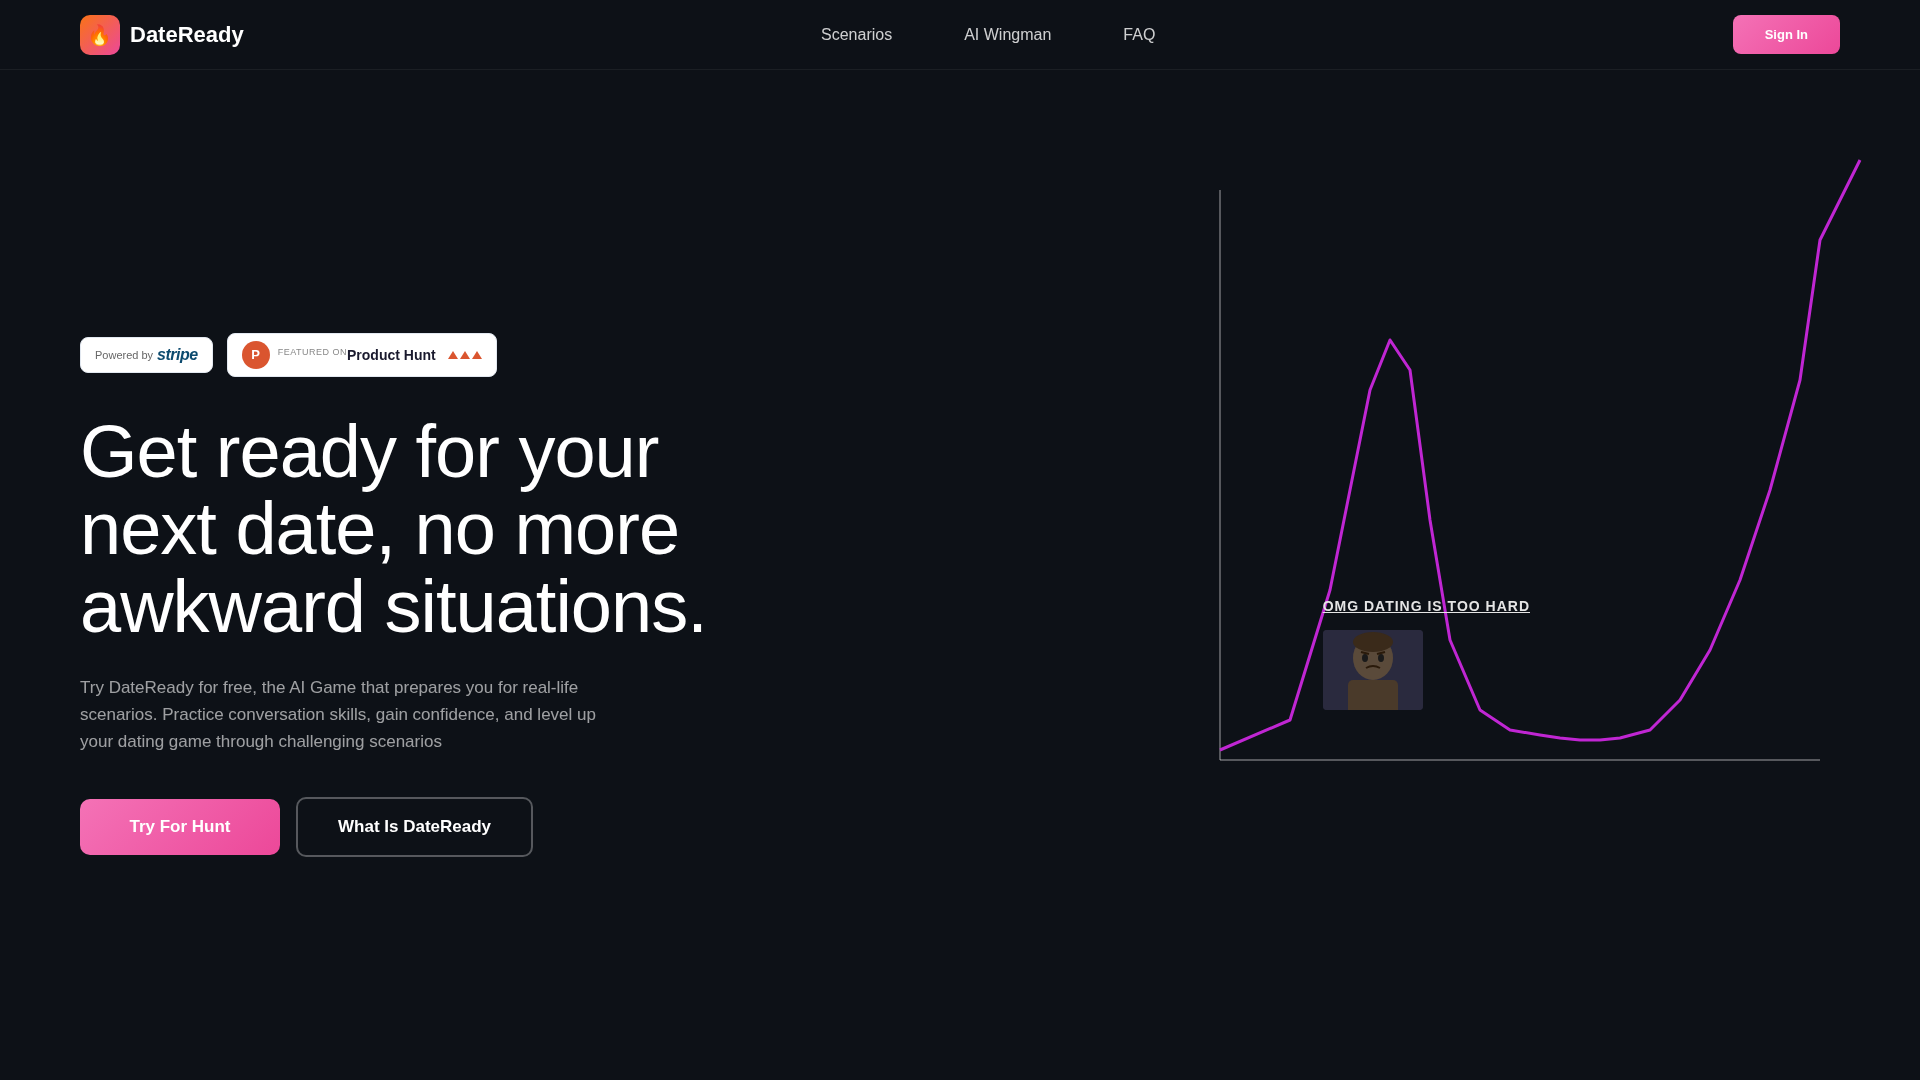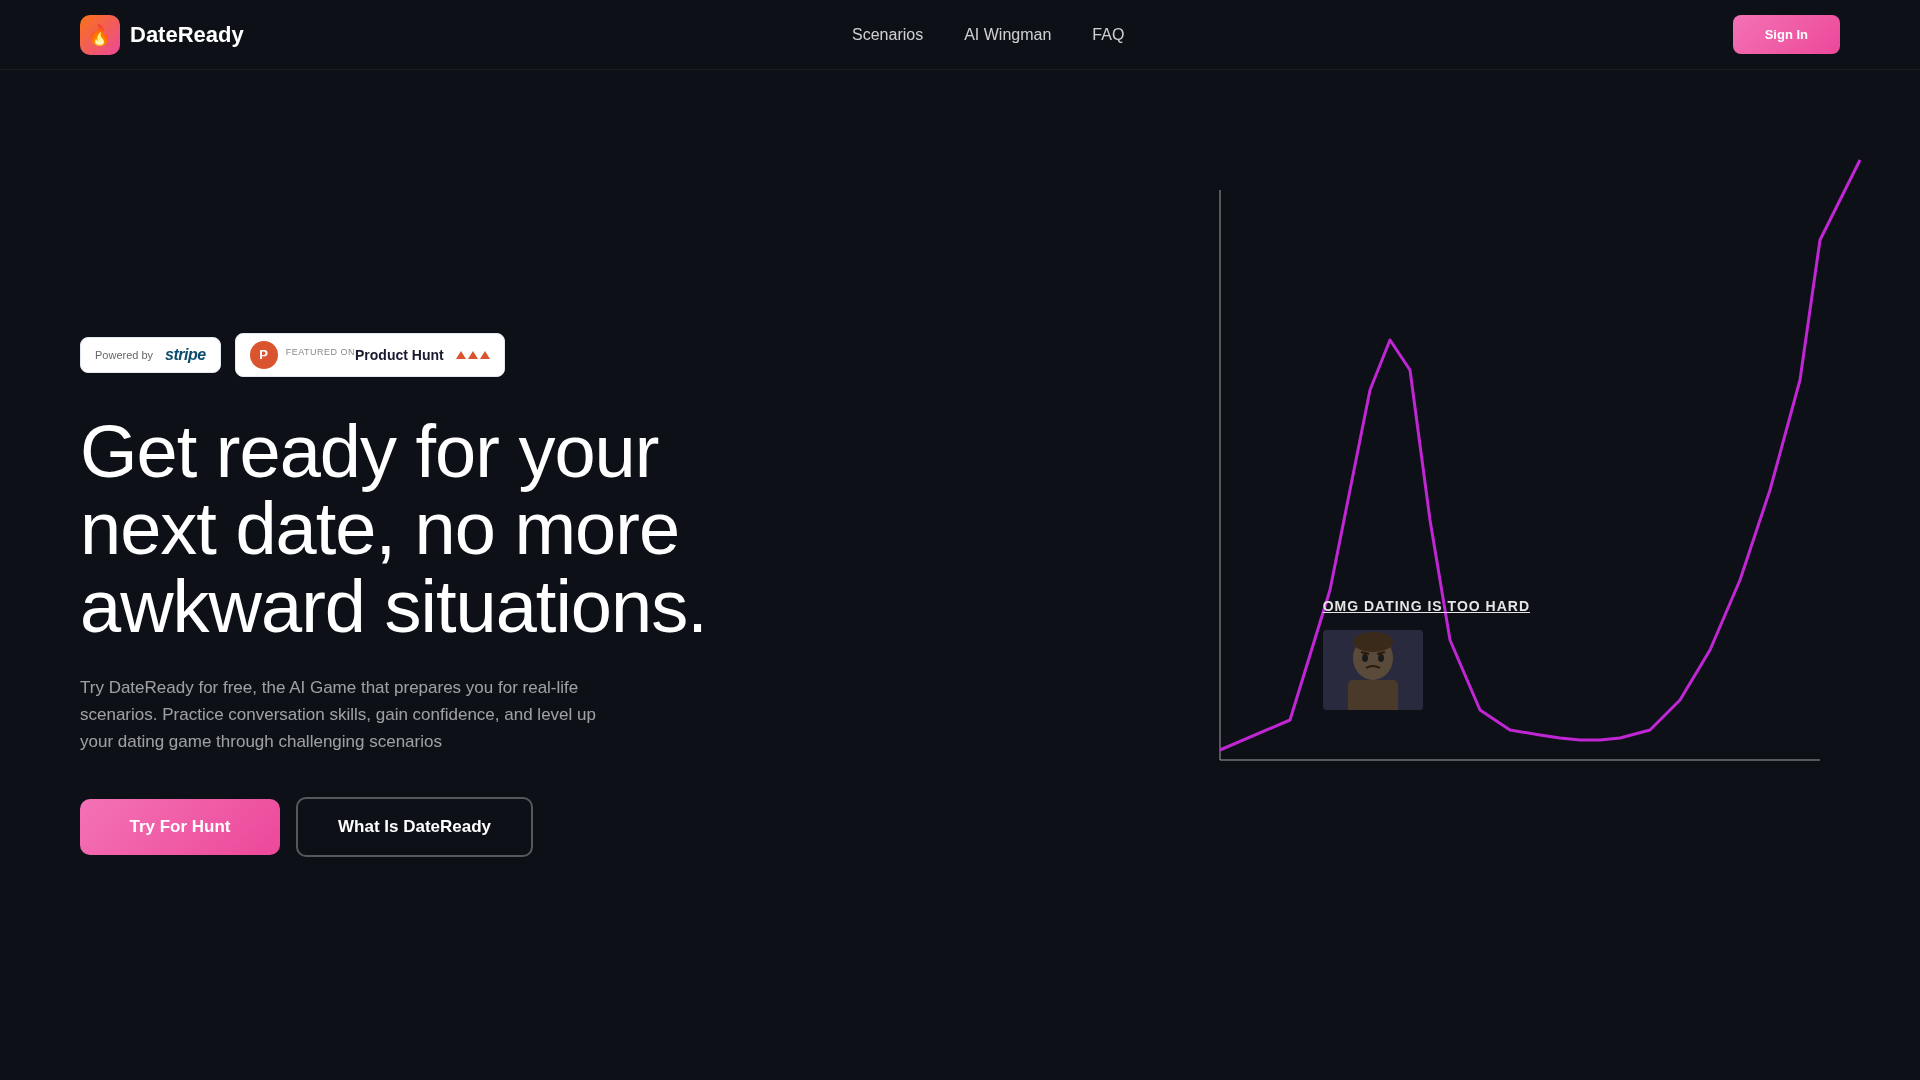--- a/index.html
+++ b/index.html
@@ -42,21 +42,21 @@
     }
 
     .logo-text {
       font-size: 22px;
       font-weight: 700;
       color: white;
     }
 
     .nav-links {
       display: flex;
-      gap: 41px;
+      gap: 72px;
       align-items: center;
     }
 
     .nav-link {
       color: rgba(255,255,255,0.8);
       font-size: 16px;
       text-decoration: none;
       cursor: pointer;
     }
 
@@ -88,21 +88,21 @@
     .badge-row {
       display: flex;
       gap: 14px;
       align-items: center;
       margin-bottom: 36px;
     }
 
     .stripe-badge {
       display: flex;
       align-items: center;
-      gap: 12px;
+      gap: 4px;
       background: white;
       border: 1.5px solid #e2e8f0;
       border-radius: 8px;
       padding: 8px 14px;
       color: #1a1a2e;
       font-size: 13px;
     }
 
     .stripe-badge .powered-by {
       font-size: 11px;

